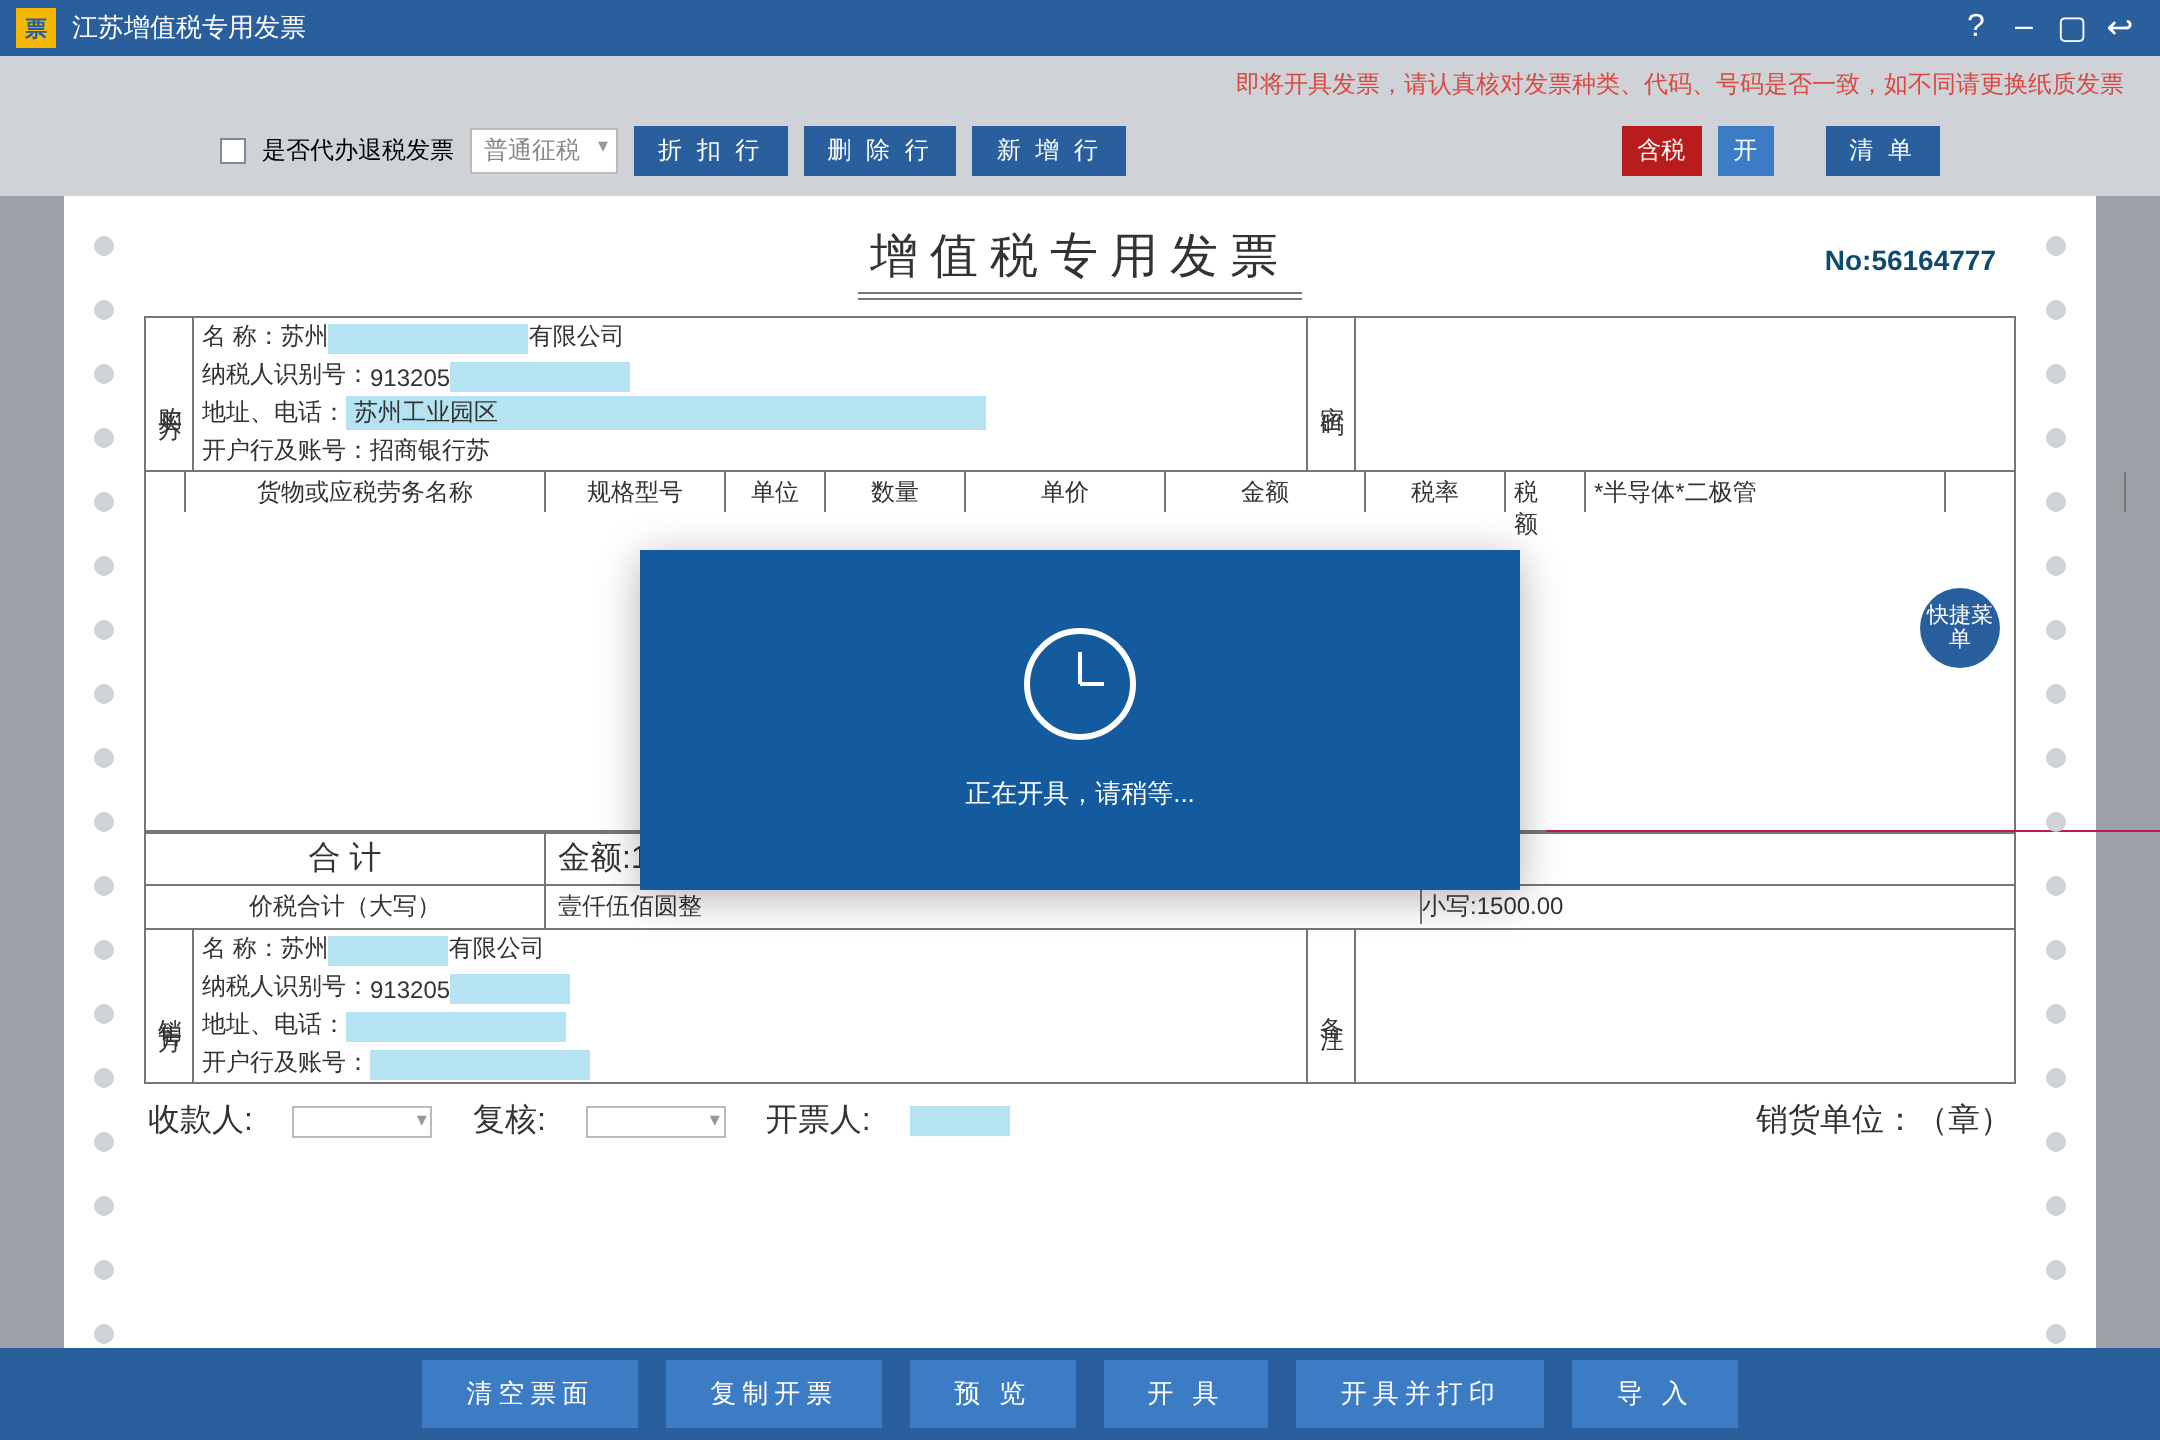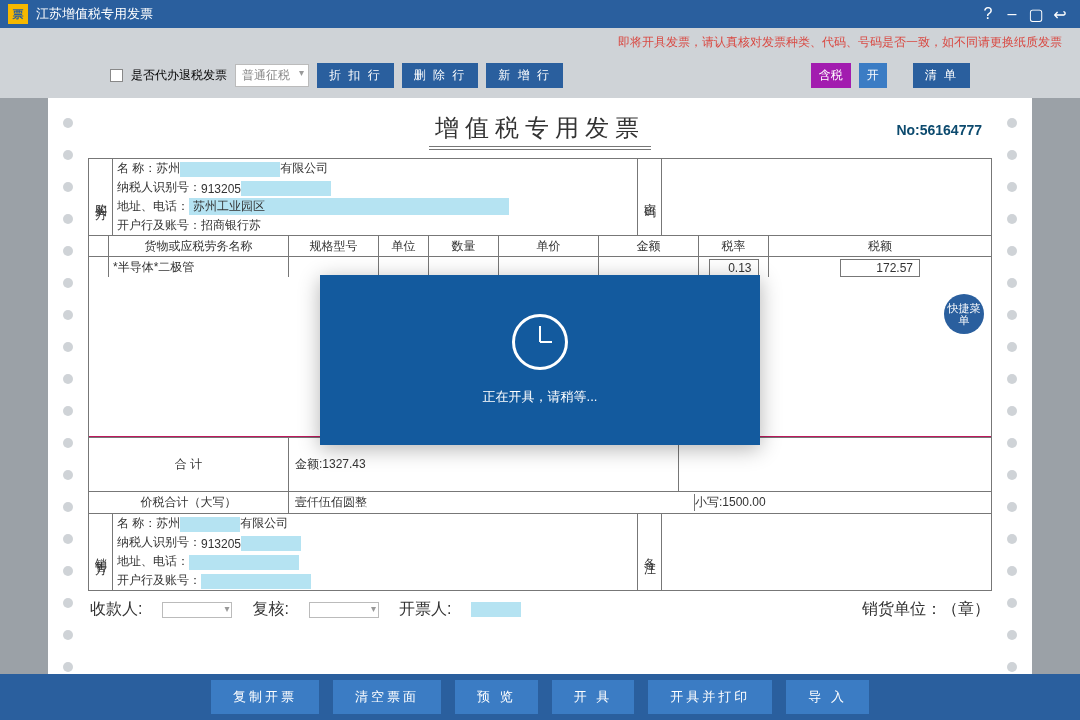--- a/index.html
+++ b/index.html
@@ -7,23 +7,23 @@
 .titlebar { height: 28px; background: #2a5f9e; color: #fff; display: flex; align-items: center; padding: 0 8px; font-size: 13px; }
 .logo { width: 20px; height: 20px; background: #f5b800; margin-right: 8px; display: flex; align-items: center; justify-content: center; font-size: 11px; color: #2a5f9e; font-weight: bold; }
 .title-spacer { flex: 1; }
 .titlebar .tbtn { width: 24px; text-align: center; cursor: pointer; font-size: 16px; }
 .warning { background: #cfd3d7; color: #d94841; font-size: 12px; padding: 6px 18px; text-align: right; }
 .toolbar { background: #cfd3d7; padding: 6px 110px 10px 110px; display: flex; align-items: center; gap: 8px; font-size: 12px; }
 .checkbox-box { width: 13px; height: 13px; border: 1px solid #888; background: #fff; display: inline-block; vertical-align: middle; }
 .select-box { background: #fff; border: 1px solid #bbb; padding: 2px 18px 2px 6px; font-size: 12px; position: relative; color: #888; }
 .select-box::after { content: "▾"; position: absolute; right: 4px; color: #999; font-size: 10px; }
 .btn-blue { background: #2a5f9e; color: #fff; border: none; padding: 4px 12px; font-size: 12px; cursor: pointer; letter-spacing: 2px; }
-.btn-small { background: #a21caf; color: #fff; border: none; padding: 4px 8px; font-size: 12px; cursor: pointer; }
+.btn-small { background: #b91c1c; color: #fff; border: none; padding: 4px 8px; font-size: 12px; cursor: pointer; }
 .toolbar-spacer { flex: 1; }
-.paper { background: #fff; margin: 0 48px; padding: 10px 40px 10px 40px; position: relative; height: 590px; }
+.paper { background: #fff; margin: 0 32px; padding: 10px 40px 10px 40px; position: relative; height: 590px; }
 .perf-col { position: absolute; top: 0; bottom: 0; width: 30px; display: flex; flex-direction: column; justify-content: flex-start; padding-top: 20px; gap: 22px; align-items: center; }
 .perf-left { left: 5px; } .perf-right { right: 5px; }
 .perf-hole { width: 10px; height: 10px; border-radius: 50%; background: #cfd3d7; }
 .inv-header { text-align: center; margin: 4px 0 8px; position: relative; }
 .inv-title { display: inline-block; font-size: 24px; letter-spacing: 6px; border-bottom: 4px double #777; padding: 0 6px 2px; color: #333; }
 .inv-no { position: absolute; right: 10px; top: 10px; font-size: 14px; font-weight: bold; color: #0c4a6e; }
 .inv-line { display: flex; font-size: 12px; color: #333; margin: 6px 2px; }
 .inv-line .r { margin-left: auto; }
 .inv-table { border: 1px solid #777; font-size: 12px; color: #333; }
 .row { display: flex; border-bottom: 1px solid #777; }
@@ -39,21 +39,21 @@
 .items-head { display: flex; background: #fff; }
 .items-head > div, .items-row > div { border-right: 1px solid #777; padding: 2px 4px; text-align: center; font-size: 12px; height: 20px; line-height: 16px; }
 .items-head > div:last-child, .items-row > div:last-child { border-right: none; }
 .c-chk { flex: 0 0 20px; } .c-name { flex: 0 0 180px; } .c-spec { flex: 0 0 90px; } .c-unit { flex: 0 0 50px; }
 .c-qty { flex: 0 0 70px; } .c-price { flex: 0 0 100px; } .c-amt { flex: 0 0 100px; text-align: right; padding-right: 6px; }
 .c-rate { flex: 0 0 70px; } .c-tax { flex: 1; text-align: right; padding-right: 8px; }
 .items-row { display: flex; }
 .items-body { height: 180px; border-bottom: 1px solid #be185d; }
 .boxed { display: inline-block; border: 1px solid #777; padding: 0 6px; min-width: 50px; text-align: right; background: #fff; }
 .totals { display: flex; border-bottom: 1px solid #777; }
-.totals > div { padding: 18px 6px; font-size: 12px; }
+.totals > div { padding: 2px 6px; font-size: 16px; }
 .totals .lblc { flex: 0 0 200px; text-align: center; border-right: 1px solid #777; }
 .totals .amtc { flex: 0 0 390px; border-right: 1px solid #777; }
 .totals .taxc { flex: 1; }
 .caps-row { display: flex; border-bottom: 1px solid #777; }
 .caps-row > div { padding: 2px 6px; font-size: 12px; }
 .caps-row .lblc { flex: 0 0 200px; text-align: center; border-right: 1px solid #777; }
 .caps-row .capbody { flex: 1; display: flex; }
 .caps-row .capleft { flex: 1; border-right: 1px solid #777; }
 .caps-row .capright { flex: 0 0 290px; }
 .signature { display: flex; gap: 20px; font-size: 16px; color: #333; margin: 8px 2px 0; align-items: center; }
@@ -167,21 +167,21 @@
           </div>
         <div class="kv">
             <span class="lbl">开户行及账号：</span>
             <span>招商银行苏</span>
           </div>
       </div>
       <div class="mima">密码</div>
       <div class="mima-body"></div>
     </div>
 
-    <div class="row" style="flex-direction:column">
+    <div class="row" style="flex-direction:row">
       <div class="items-head" style="border-bottom:1px solid #777">
         <div class="c-chk"></div>
         <div class="c-name">货物或应税劳务名称</div>
         <div class="c-spec">规格型号</div>
         <div class="c-unit">单位</div>
         <div class="c-qty">数量</div>
         <div class="c-price">单价</div>
         <div class="c-amt">金额</div>
         <div class="c-rate">税率</div>
         <div class="c-tax" style="text-align:center">税额</div>
@@ -249,22 +249,22 @@
       <span class="sel"></span>
     <span>复核:</span>
       <span class="sel"></span>
     <span>开票人:</span>
       <span class="hl"></span>
     <span style="margin-left:auto">销货单位：（章）</span>
   </div>
 </div>
 
 <div class="bottombar">
+  <button>清空票面</button>
   <button>复制开票</button>
-  <button>清空票面</button>
   <button>预  览</button>
   <button>开  具</button>
   <button>开具并打印</button>
   <button>导  入</button>
 </div>
 
 <div class="modal-back">
   <div class="modal">
     <div class="clock"></div>
     <div class="modal-text">正在开具，请稍等...</div>

